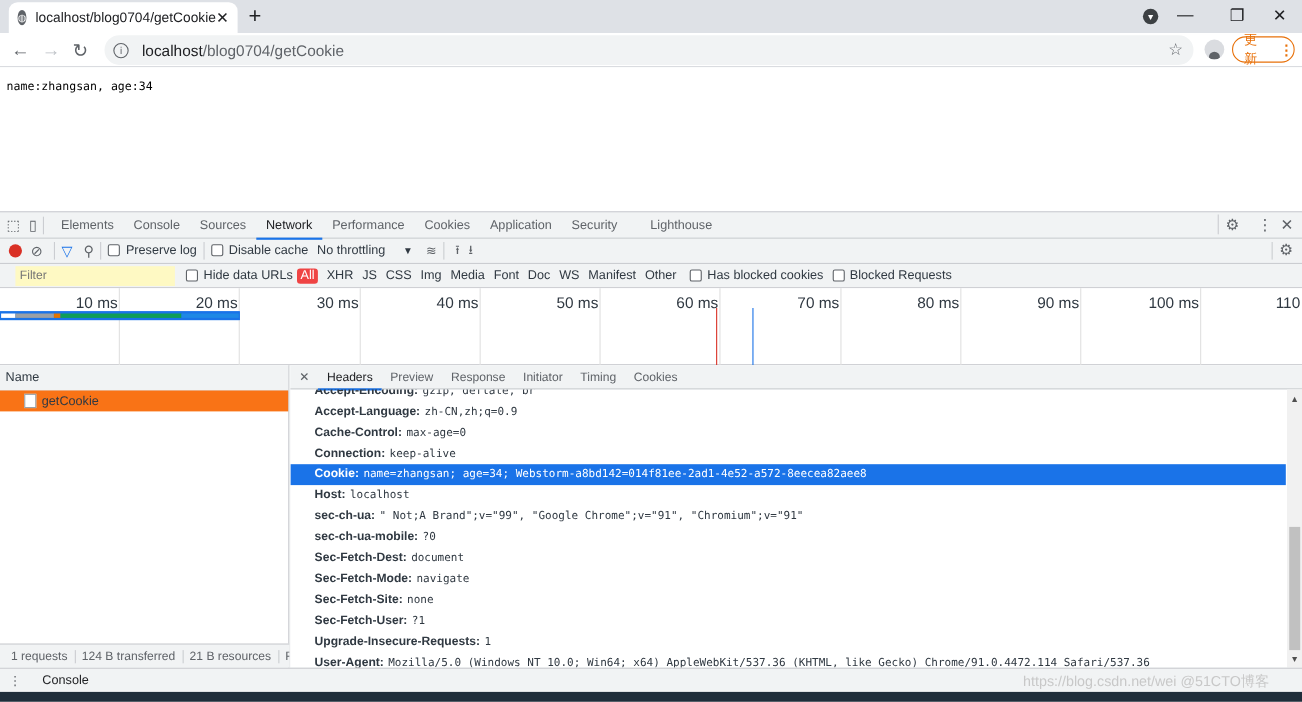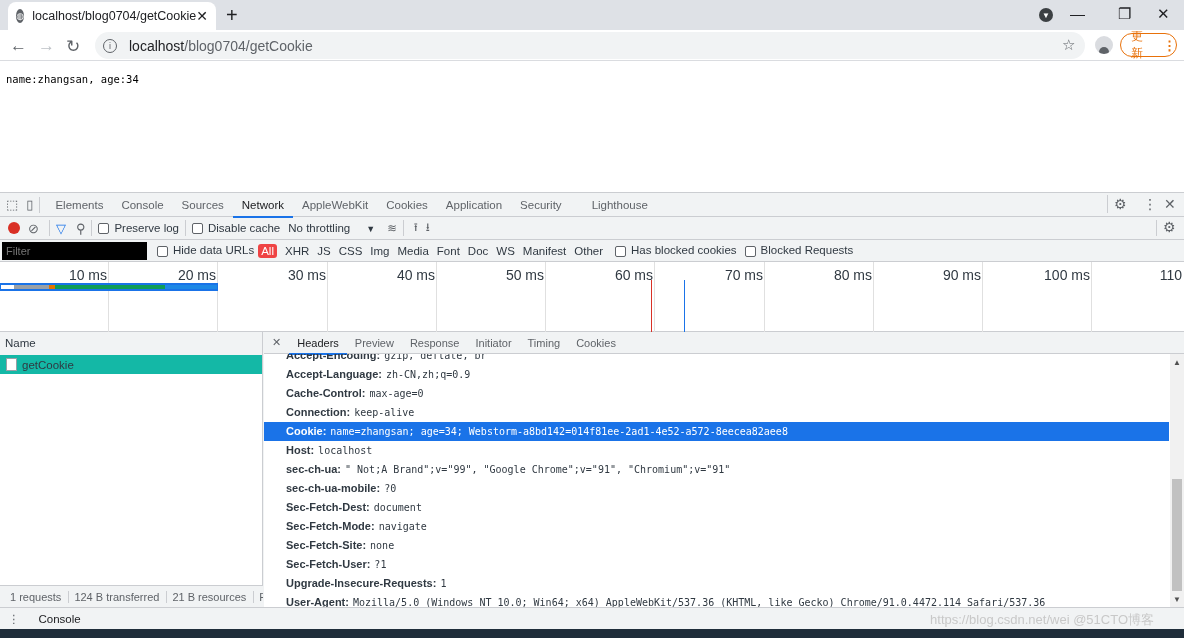--- a/index.html
+++ b/index.html
@@ -31,31 +31,31 @@
 
 #dt{left:0;top:192px;width:1184px;height:446px;background:#f1f3f4;border-top:1px solid #cbcdd1}
 #dttabs{left:0;top:0;width:1184px;height:24px;border-bottom:1px solid #cbcdd1;display:flex;align-items:center}
 .dttab{font-size:11.5px;color:#5f6368;padding:0 9px;height:24px;line-height:24px;position:relative}
 .dttab.active{color:#202124}
 .dttab.active:after{content:"";position:absolute;left:0;right:0;bottom:-1px;height:2px;background:#1a73e8}
 .sep{width:1px;height:16px;background:#cbcdd1;margin:0 6px}
 #nettb{left:0;top:24px;width:1184px;height:23px;border-bottom:1px solid #cbcdd1;display:flex;align-items:center;padding-left:6px;font-size:11.5px;color:#303942}
 .cb{width:11px;height:11px;border:1px solid #5f6368;border-radius:2px;background:#fff;display:inline-block;margin-right:5px;vertical-align:middle}
 #filterbar{left:0;top:47px;width:1184px;height:22px;border-bottom:1px solid #cbcdd1;display:flex;align-items:center;font-size:11.5px;color:#303942}
-#filterinput{width:145px;height:18px;background:#000000;margin-left:2px;font-size:11px;padding-left:4px;line-height:18px;color:#80868b;border:none}
+#filterinput{width:145px;height:18px;background:#fef9c3;margin-left:14px;font-size:11px;padding-left:4px;line-height:18px;color:#80868b;border:none}
 .ft{margin:0 4px}
 .ftall{background:#ef4444;color:#fff;border-radius:3px;padding:1px 3px;margin:0 4px}
 
 #overview{left:0;top:69px;width:1184px;height:70px;background:#fff;border-bottom:1px solid #cbcdd1}
 .tick{top:0;height:70px;border-left:1px solid #e0e0e0}
 .ticklbl{top:5px;font-size:14px;color:#303942;text-align:right;width:60px}
 
 #reqlist{left:0;top:139px;width:263px;height:297px;background:#fff;border-right:1px solid #cbcdd1}
 #reqhead{left:0;top:0;width:262px;height:24px;background:#f1f3f4;border-bottom:1px solid #cbcdd1;padding-left:5px;line-height:22px;font-size:11.5px}
-#reqrow{left:0;top:23px;width:262px;height:19px;background:#14b8a6;display:flex;align-items:center;padding-left:6px;font-size:11.5px}
+#reqrow{left:0;top:23px;width:262px;height:19px;background:#f97316;display:flex;align-items:center;padding-left:22px;font-size:11.5px}
 #reqrow .doc{width:11px;height:13px;border:1px solid #9aa0a6;background:#fff;margin-right:5px}
 #summary{left:0;top:253px;width:263px;height:22px;background:#f1f3f4;border-top:1px solid #cbcdd1;display:flex;align-items:center;font-size:11px;color:#5f6368;padding-left:5px;overflow:hidden;white-space:nowrap}
 #summary .s{padding:0 7px 0 5px;border-right:1px solid #cbcdd1}
 #detail{left:264px;top:139px;width:920px;height:275px;background:#fff}
 #dtabs{left:0;top:0;width:920px;height:22px;background:#f1f3f4;border-bottom:1px solid #cbcdd1;display:flex;align-items:center;font-size:11px;color:#5f6368}
 #dtabs .x{padding:0 8px 0 8px}
 .dtb{padding:0 8px;height:22px;line-height:22px;position:relative}
 .dtb.active{color:#202124}
 .dtb.active:after{content:"";position:absolute;left:0;right:0;bottom:-1px;height:2px;background:#1a73e8}
 #hdrs{left:0;top:22px;width:905px;height:253px;overflow:hidden}
@@ -109,21 +109,21 @@
 
 <div id="dt" class="abs">
   <div id="dttabs" class="abs">
     <span style="margin-left:6px;font-size:13px;color:#5f6368">⬚</span>
     <span style="margin-left:8px;font-size:13px;color:#5f6368">▯</span>
     <span class="sep"></span>
     <span class="dttab">Elements</span>
     <span class="dttab">Console</span>
     <span class="dttab">Sources</span>
     <span class="dttab active">Network</span>
-    <span class="dttab">AppleWebKit</span>
+    <span class="dttab">Performance</span>
     <span class="dttab">Cookies</span>
     <span class="dttab">Application</span>
     <span class="dttab">Security</span>
     <span class="dttab" style="margin-left:12px">Lighthouse</span>
     <span class="abs" style="left:1107px;top:2px;width:1px;height:18px;background:#cbcdd1"></span>
     <span class="abs" style="left:1114px;top:3px;font-size:14px;color:#5f6368">⚙</span>
     <span class="abs" style="left:1143px;top:3px;font-size:14px;color:#5f6368">⋮</span>
     <span class="abs" style="left:1164px;top:3px;font-size:14px;color:#5f6368">✕</span>
   </div>
 

